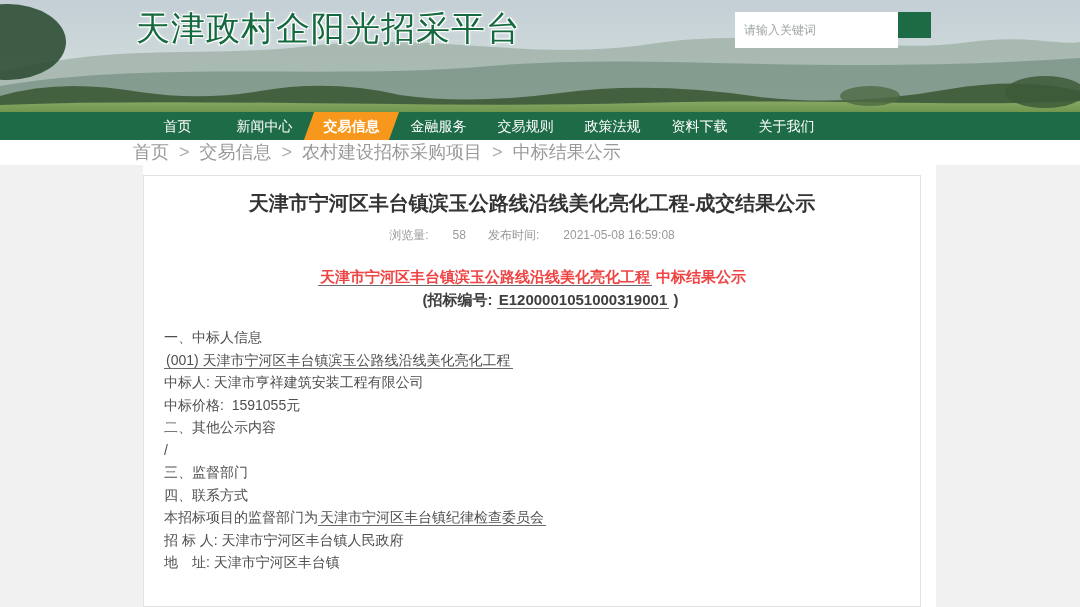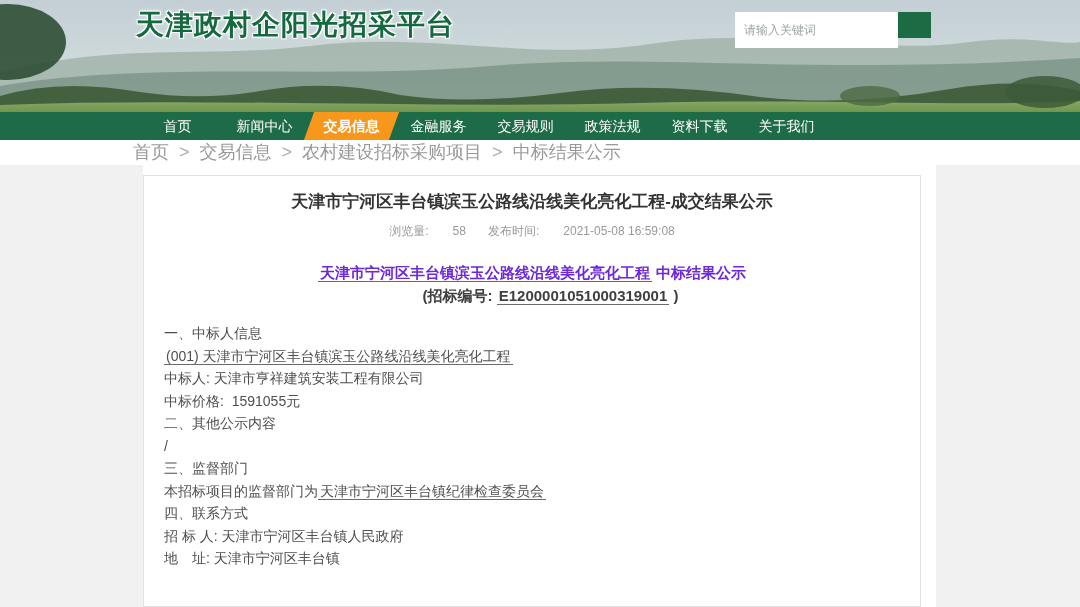--- a/index.html
+++ b/index.html
@@ -8,21 +8,21 @@
     width:1080px; height:607px; position:relative; overflow:hidden;
     background:#ffffff;
     font-family:"Liberation Sans","DejaVu Sans",sans-serif;
   }
 
   
   .header { position:absolute; top:0; left:0; width:1080px; height:112px; overflow:hidden; }
   .header svg { position:absolute; top:0; left:0; }
   .site-title {
     position:absolute; left:136px; top:6px;
-    font-size:28px; font-weight:bold; color:#15693f; letter-spacing:1px;
+    font-size:34px; font-weight:normal; color:#15693f; letter-spacing:1px;
     text-shadow:-1px -1px 0 #fff, 1px -1px 0 #fff, -1px 1px 0 #fff, 1px 1px 0 #fff, 0 0 4px rgba(255,255,255,.9);
     white-space:nowrap;
   }
   .search-box { position:absolute; left:735px; top:12px; height:26px; display:flex; }
   .search-input {
     width:163px; height:36px; border:none; outline:none; padding:0 9px;
     font-size:12px; color:#333; background:#fff;
     font-family:"Liberation Sans","DejaVu Sans",sans-serif;
   }
   .search-input::placeholder { color:#9fa6a6; }
@@ -57,26 +57,26 @@
   .crumb-sep { margin:0 5px; color:#aaa; }
 
   
   .page-bg { position:absolute; top:165px; left:0; width:1080px; height:442px; background:#f1f1f1; }
   .wrapper { position:absolute; top:165px; left:143px; width:793px; height:442px; background:#ffffff; }
   .card {
     position:absolute; top:10px; left:0; width:778px; height:432px;
     background:#fff; border:1px solid #e2e2e2; overflow:hidden;
   }
 
-  .a-title { margin:14px 14px 0; text-align:center; font-size:17px; font-weight:bold; color:#333; }
+  .a-title { margin:14px 14px 0; text-align:center; font-size:20px; font-weight:bold; color:#333; }
   .a-meta  { margin-top:10px; text-align:center; font-size:12px; color:#999; }
   .a-meta .m-lbl { margin-right:4px; }
   .a-meta .m-val { margin-right:0;padding-left:20px; }
   .a-meta .m-gap { display:inline-block; width:22px; }
-  .a-sub { margin-top:24px; text-align:center; font-size:15px; font-weight:bold; color:#6d28d9; }
+  .a-sub { margin-top:24px; text-align:center; font-size:15px; font-weight:bold; color:#ef4444; }
   .a-no  { margin-top:4px;  text-align:center; font-size:15px; font-weight:bold; color:#3f3f3f;padding-left:37px; }
 
   .a-body {
     margin:16px 14px 0 20px;
     font-size:14px; color:#4f4f4f; line-height:22.5px;
   }
   .a-body p { margin:0; white-space:pre-wrap; }
   .u { border-bottom:1px solid #6a6a6a; padding:0 2px; }
 </style>
 </head>
@@ -158,20 +158,20 @@
     </div>
 
     <div class="a-body">
       <p>一、中标人信息</p>
       <p><span class="u">(001) 天津市宁河区丰台镇滨玉公路线沿线美化亮化工程</span></p>
       <p>中标人: 天津市亨祥建筑安装工程有限公司</p>
       <p>中标价格:  1591055元</p>
       <p>二、其他公示内容</p>
       <p>/</p>
       <p>三、监督部门</p>
+      <p>四、联系方式</p>
       <p><span>本招标项目的监督部门为</span><span class="u">天津市宁河区丰台镇纪律检查委员会</span></p>
-      <p>四、联系方式</p>
       <p>招 标 人: 天津市宁河区丰台镇人民政府</p>
       <p>地　址: 天津市宁河区丰台镇</p>
     </div>
 
   </div>
 </div>
 
 </body></html>

